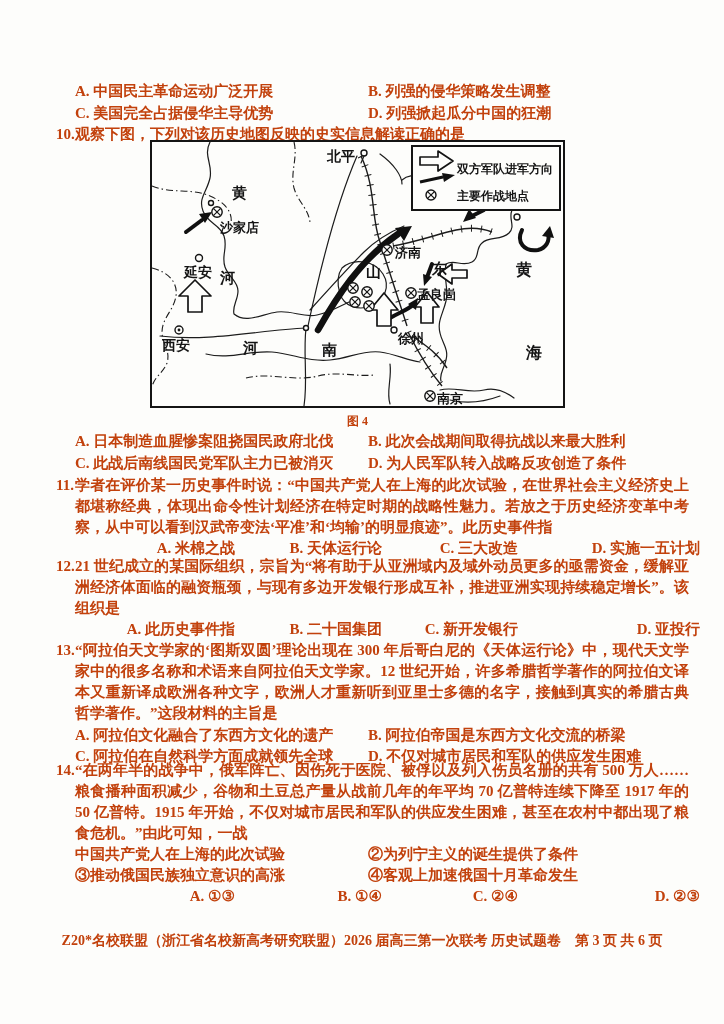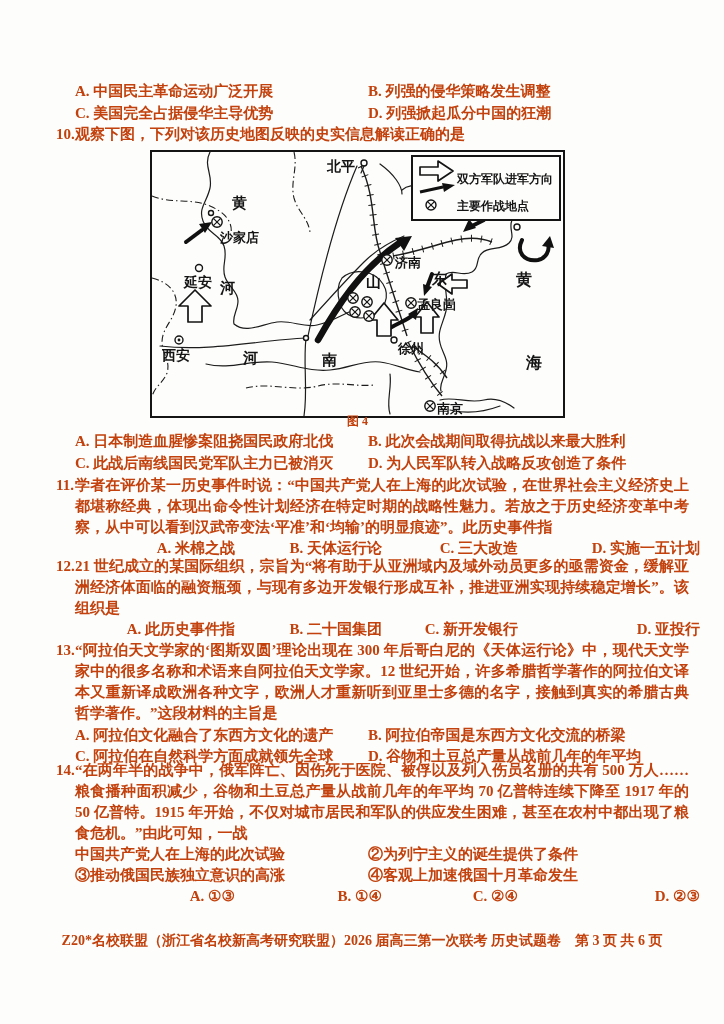--- a/index.html
+++ b/index.html
@@ -19,21 +19,21 @@
   .r4 .o2{width:147px;flex:none;}
   .r4 .o3{width:136px;flex:none;}
   .r4 .o4{flex:1;}
   
   .q{position:absolute;left:44px;width:645px;}
   .qnum{position:absolute;left:0;top:0;margin-left:12px;}
   .qtext{margin-left:31px;text-align:justify;}
   .figcap{position:absolute;left:150px;top:411px;width:415px;text-align:center;font-size:12px;}
   .footer{position:absolute;left:0;top:930px;width:724px;text-align:center;font-size:14px;font-weight:bold;}
   
-  .map{position:absolute;left:150px;top:150px;width:415px;height:268px;text-decoration:underline;}
+  .map{position:absolute;left:150px;top:140px;width:415px;height:268px;text-decoration:underline;}
   .map svg text{font-family:"Liberation Serif","DejaVu Serif",serif;fill:#141414;font-weight:600;}
   .bx{fill:none;stroke:#141414;stroke-width:2;}
   .lgbox{fill:#fdfdfb;stroke:#141414;stroke-width:2;}
   .ln{fill:none;stroke:#1c1c1c;stroke-width:1.2;stroke-linecap:round;}
   .bnd{fill:none;stroke:#1c1c1c;stroke-width:1.1;stroke-dasharray:7 3 1.5 3;}
   .rail{fill:none;stroke:#1c1c1c;stroke-width:1.4;}
   .tick{fill:none;stroke:#1c1c1c;stroke-width:7;stroke-dasharray:1 9;}
   .blk2{fill:none;stroke:#101010;stroke-width:4;stroke-linecap:round;}
   .bigblk{fill:none;stroke:#101010;stroke-width:6.5;stroke-linecap:round;}
   .hd{fill:#101010;stroke:none;}
@@ -250,21 +250,21 @@
   <div class="q" style="top:640px">
     <span class="qnum">13.</span>
     <div class="qtext">“阿拉伯天文学家的‘图斯双圆’理论出现在 300 年后哥白尼的《天体运行论》中，现代天文学家中的很多名称和术语来自阿拉伯天文学家。12 世纪开始，许多希腊哲学著作的阿拉伯文译本又重新译成欧洲各种文字，欧洲人才重新听到亚里士多德的名字，接触到真实的希腊古典哲学著作。”这段材料的主旨是</div>
   </div>
   <div class="r2" style="top:725px">
     <span class="c1">A. 阿拉伯文化融合了东西方文化的遗产</span>
     <span class="c2">B. 阿拉伯帝国是东西方文化交流的桥梁</span>
   </div>
   <div class="r2" style="top:746px">
     <span class="c1">C. 阿拉伯在自然科学方面成就领先全球</span>
-    <span class="c2">D. 谷物和土豆总产量从战前几年的年平均</span>
+    <span class="c2">D. 不仅对城市居民和军队的供应发生困难</span>
   </div>
 
   <div class="q" style="top:760px">
     <span class="qnum">14.</span>
     <div class="qtext">“在两年半的战争中，俄军阵亡、因伤死于医院、被俘以及列入伤员名册的共有 500 万人……粮食播种面积减少，谷物和土豆总产量从战前几年的年平均 70 亿普特连续下降至 1917 年的 50 亿普特。1915 年开始，不仅对城市居民和军队的供应发生困难，甚至在农村中都出现了粮食危机。”由此可知，一战</div>
   </div>
   <div class="r2" style="top:844px">
     <span class="c1">中国共产党人在上海的此次试验</span>
     <span class="c2">②为列宁主义的诞生提供了条件</span>
   </div>

